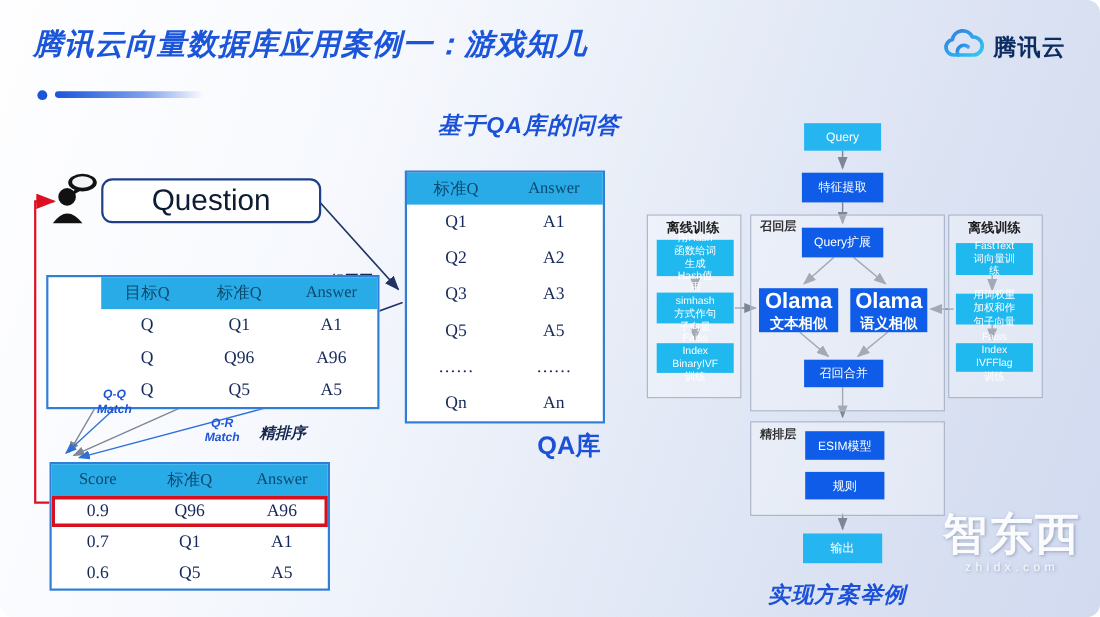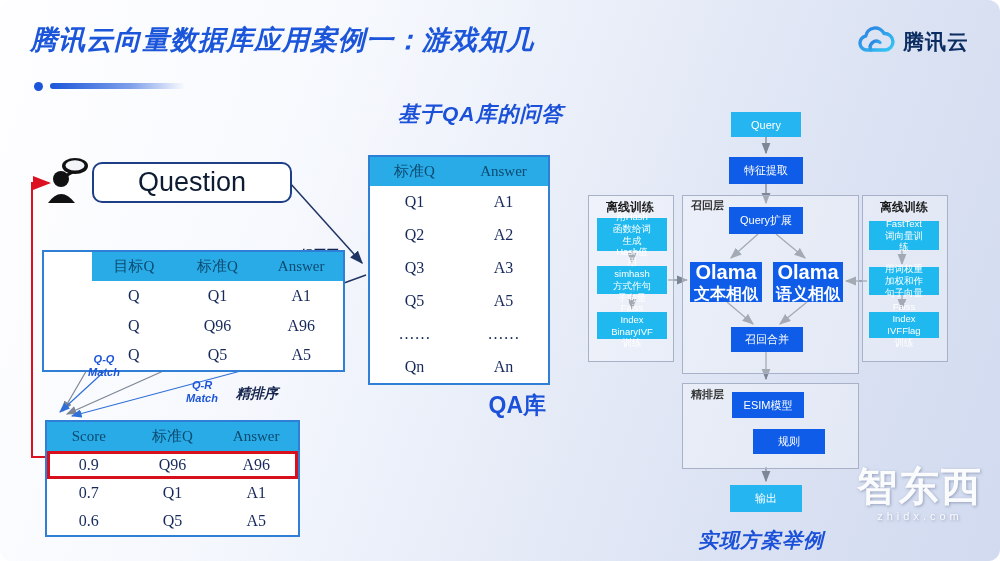--- a/index.html
+++ b/index.html
@@ -34,21 +34,21 @@
   .lbl-blue{font-weight:bold;font-style:italic;color:#1d55d8;text-align:center;line-height:1.15;}
   .panel{border:1px solid #a7b2c8;background:rgba(255,255,255,0.30);}
   .panel-title{font-size:12px;font-weight:bold;color:#1c1c1c;text-align:center;}
   .container-lbl{font-size:11px;font-weight:bold;color:#333;}
   .node{display:flex;flex-direction:column;align-items:center;justify-content:center;color:#ffffff;text-align:center;}
   .node-blue{background:#0f5ce8;}
   .node-cyan{background:#25b6f2;}
   .node-sm{font-size:11px;}
   .node-step{background:#1fb9f0;color:#ffffff;font-size:9.5px;line-height:1.25;display:flex;align-items:center;justify-content:center;text-align:center;padding:1px 16px;box-sizing:border-box;}
   .olama-l1{font-size:20px;font-weight:bold;line-height:1.2;}
-  .olama-l2{font-size:16px;font-weight:bold;line-height:1.2;}
+  .olama-l2{font-size:13px;font-weight:bold;line-height:1.2;}
   .flow-caption{left:698px;top:527px;font-size:20px;font-weight:bold;font-style:italic;color:#1b50d8;letter-spacing:1px;}
   .watermark{left:845px;top:464px;width:150px;text-align:center;color:rgba(255,255,255,0.95);
     text-shadow:1px 1px 3px rgba(140,152,180,0.85);}
   .wm-brand{font-size:40px;font-weight:bold;letter-spacing:2px;line-height:1.1;}
   .wm-domain{font-size:11px;letter-spacing:4px;margin-top:2px;color:rgba(255,255,255,0.9);}
 </style>
 </head>
 <body>
 
 <div id="slide">
@@ -242,21 +242,21 @@
     <span class="olama-l1">Olama</span>
     <span class="olama-l2">文本相似</span>
   </div>
   <div class="abs node node-blue" style="left:773px;top:262px;width:70px;height:40px;">
     <span class="olama-l1">Olama</span>
     <span class="olama-l2">语义相似</span>
   </div>
 
   <div class="abs node node-blue node-sm" style="left:731px;top:327px;width:72px;height:25px;">召回合并</div>
   <div class="abs node node-blue node-sm" style="left:732px;top:392px;width:72px;height:26px;">ESIM模型</div>
-  <div class="abs node node-blue node-sm" style="left:753px;top:429px;width:72px;height:25px;">规则</div>
+  <div class="abs node node-blue node-sm" style="left:732px;top:429px;width:72px;height:25px;">规则</div>
   <div class="abs node node-cyan node-sm" style="left:730px;top:485px;width:72px;height:27px;">输出</div>
 
   <div class="abs flow-caption">实现方案举例</div>
 
   <div class="abs watermark">
     <div class="wm-brand">智东西</div>
     <div class="wm-domain">zhidx.com</div>
   </div>
 
 </div>

